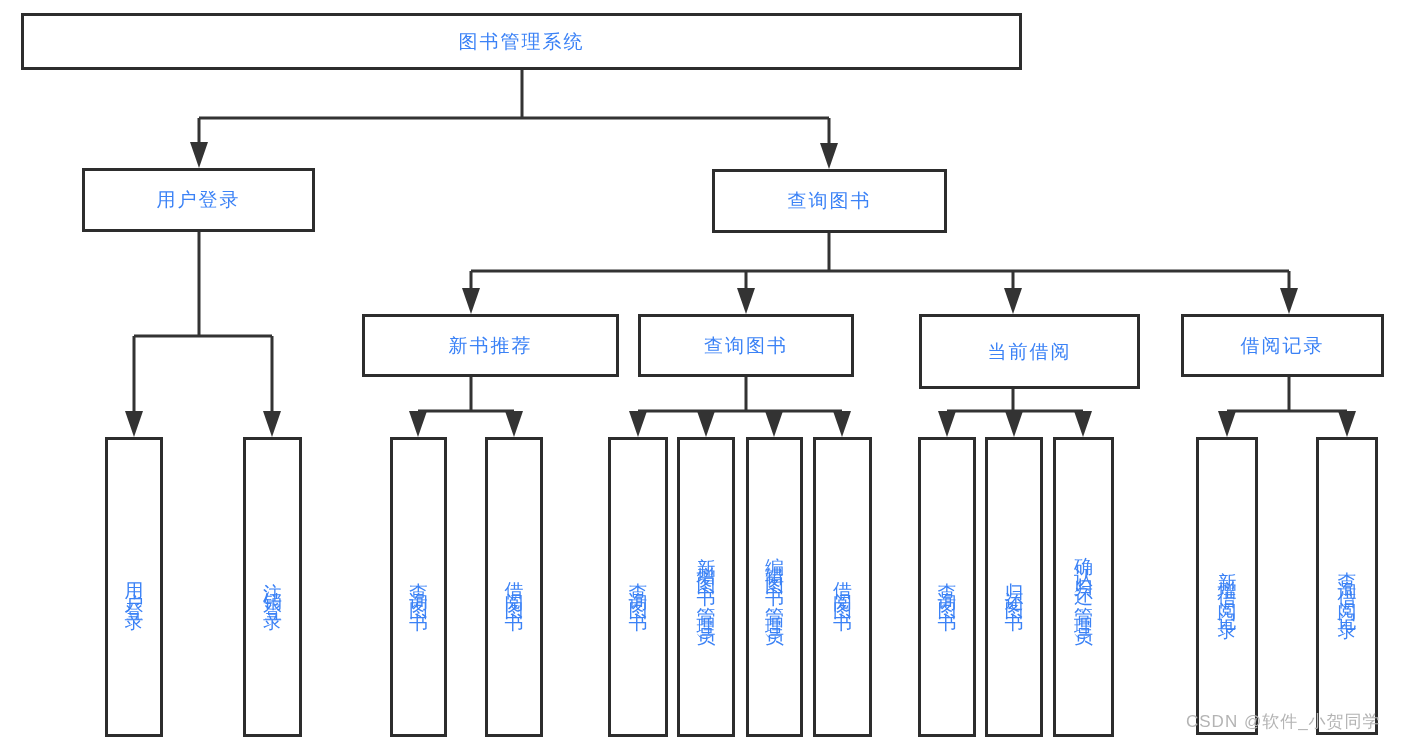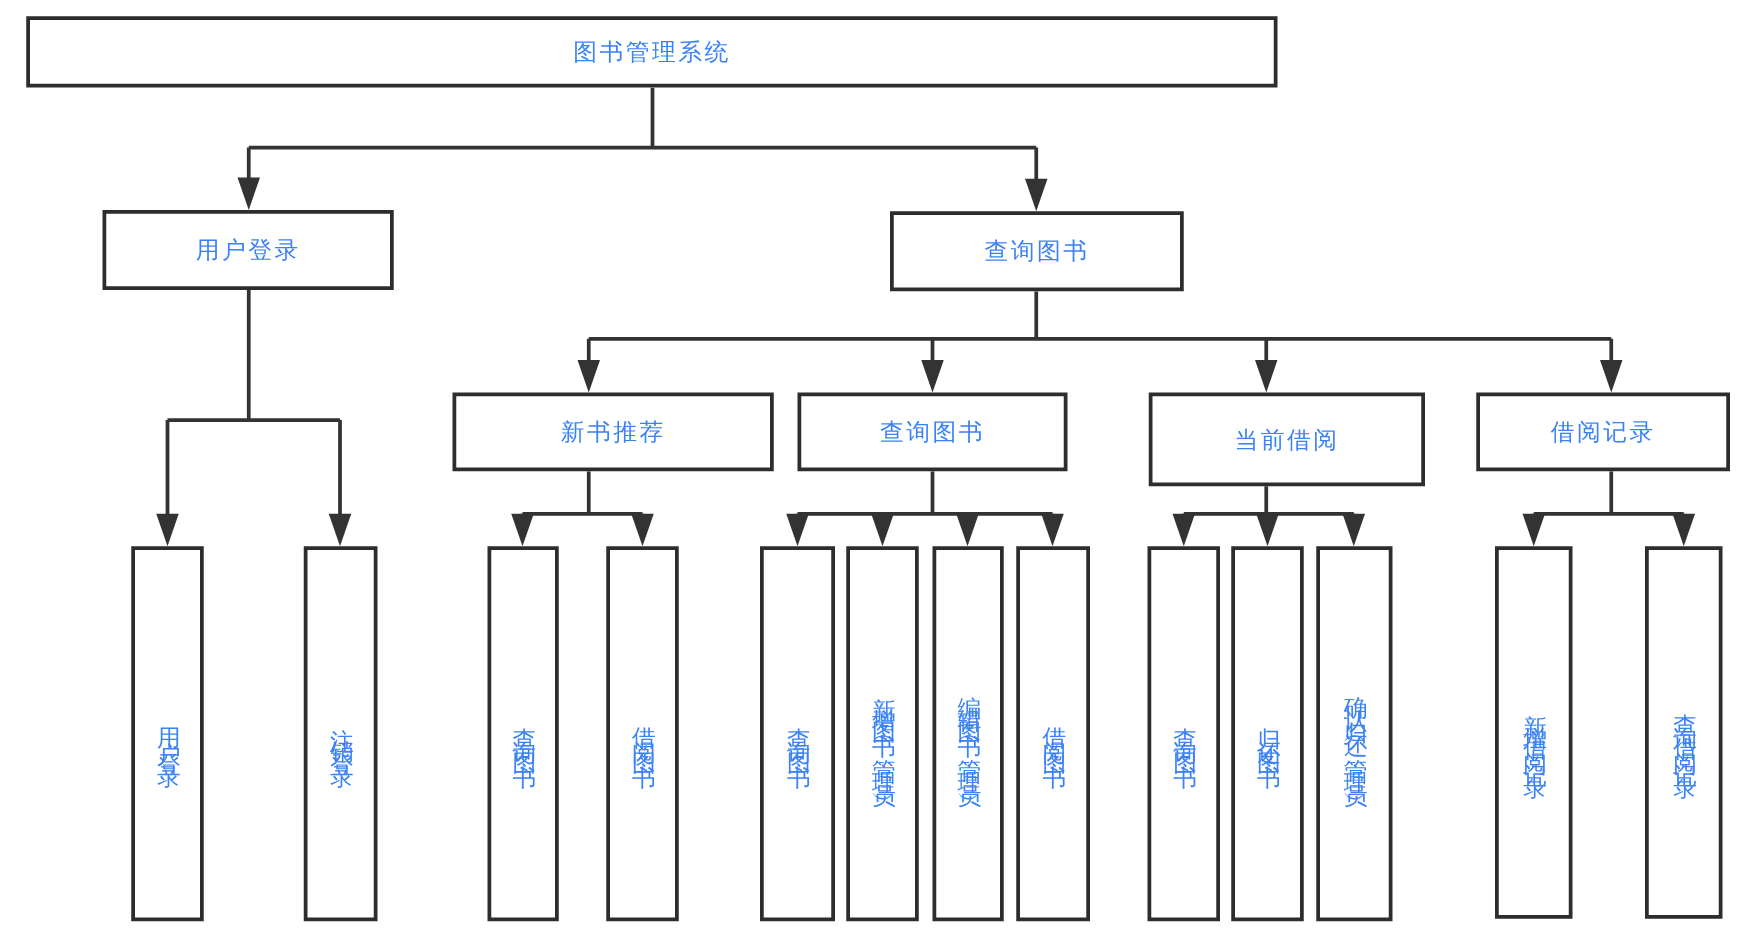--- a/index.html
+++ b/index.html
@@ -124,13 +124,14 @@
       <div class="node vertical" style="left: 1053px; top: 437px; width: 61px; height: 300px;">
         <span class="node-label">确认归还（管理员）</span>
       </div>
       <div class="node vertical" style="left: 1196px; top: 437px; width: 62px; height: 298px;">
         <span class="node-label">新增借阅记录</span>
       </div>
       <div class="node vertical" style="left: 1316px; top: 437px; width: 62px; height: 298px;">
         <span class="node-label">查询借阅记录</span>
       </div>
     </div>
+  <span class="watermark" style="color: rgb(180, 180, 180);">CSDN @软件_小贺同学</span>
 </div>
 
 </body></html>

